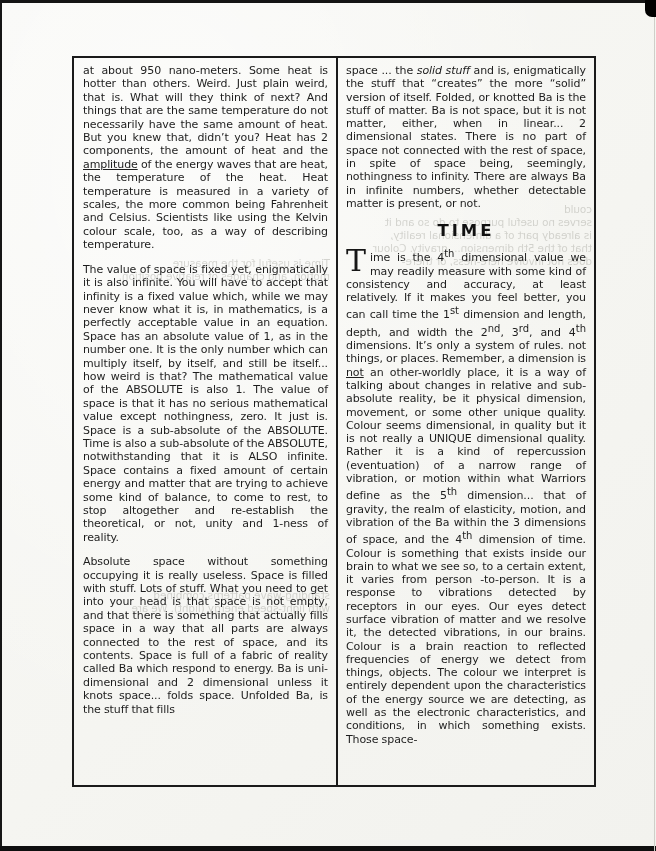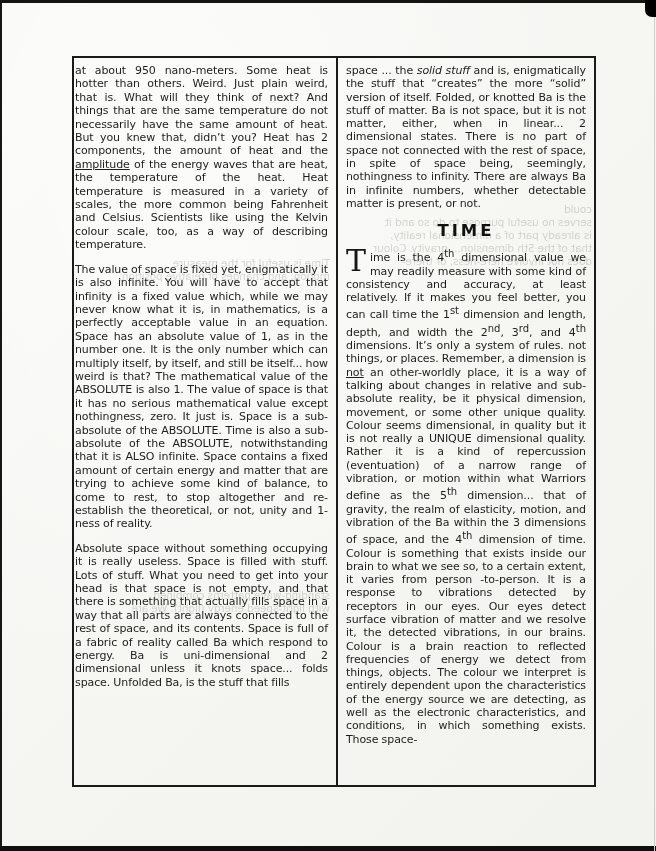--- a/index.html
+++ b/index.html
@@ -25,21 +25,21 @@
     position:absolute;top:28px;left:0;width:100%;
     text-align:center;font-size:13.5px;color:#2b2b2b;letter-spacing:.3px;
   }
 
   .content-box{
     position:absolute;left:72px;top:56px;width:524px;height:731px;
     box-sizing:border-box;border:2px solid #1a1a1a;
     display:flex;z-index:2;background:transparent;overflow:hidden;
   }
   .col{box-sizing:border-box;overflow:hidden;}
-  .col.left{width:262px;padding:6px 8px 0 1px;}
+  .col.left{width:262px;padding:6px 8px 0 9px;}
   .col.right{flex:1;border-left:2px solid #1a1a1a;padding:6px 8px 0 8px;}
 
   .col p{
     margin:0 0 11px 0;text-align:justify;color:#1d1d1d;
     font-size:11px;letter-spacing:-.1px;word-spacing:-.2px;
   }
   .col.left p{line-height:13.4px;}
   .col.right p{line-height:13.3px;}
   .col p.last{margin-bottom:0;}
 

